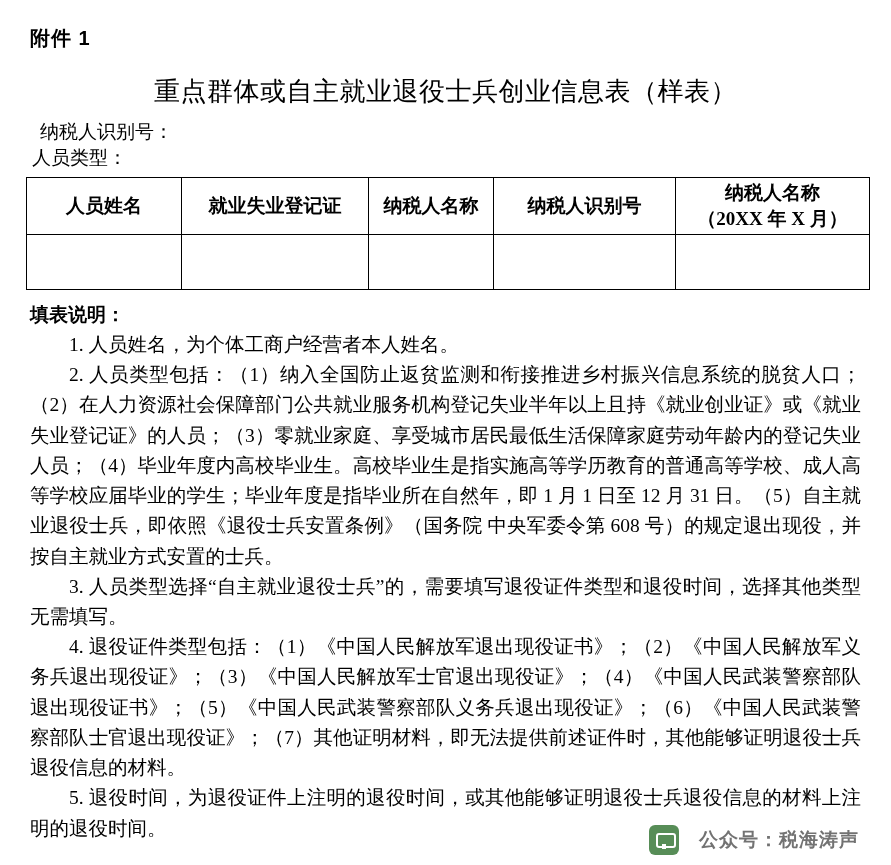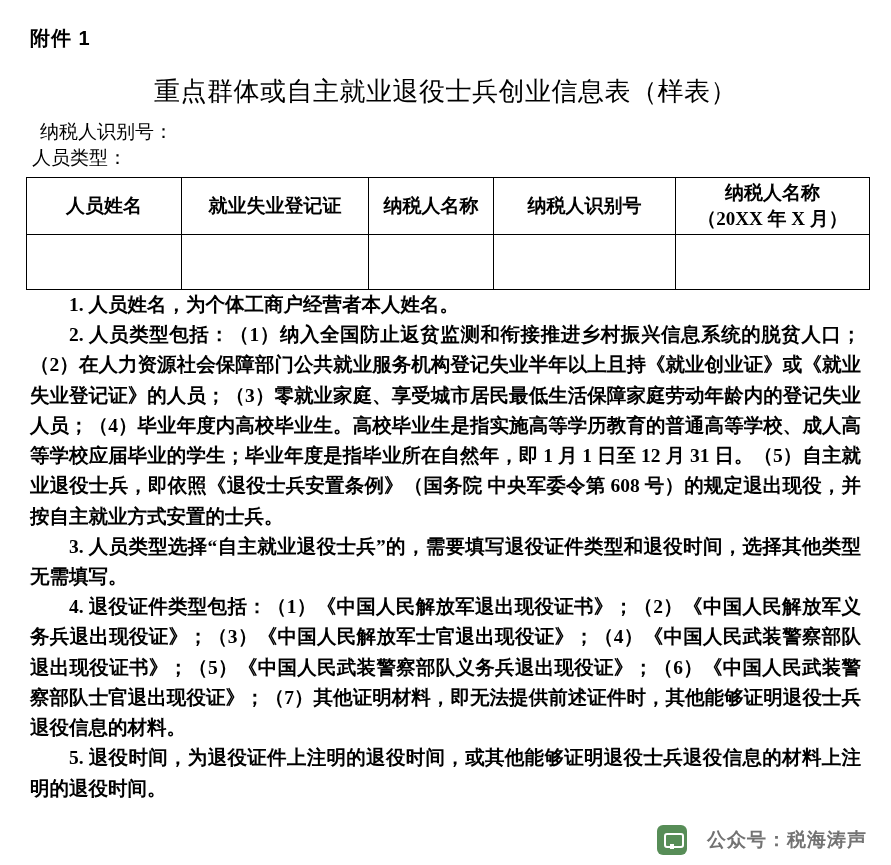--- a/index.html
+++ b/index.html
@@ -87,25 +87,24 @@
     font-size: 19px;
     margin: 12px 0 2px 4px;
   }
   .note-p {
     font-size: 19.5px;
     line-height: 1.55;
     text-align: justify;
     text-justify: inter-ideograph;
     margin: 0 4px 0 4px;
     text-indent: 2em;
-    font-weight: bold;
   }
   .watermark {
     position: absolute;
-    right: 24px;
+    right: 32px;
     bottom: 10px;
     display: flex;
     align-items: center;
     gap: 20px;
     opacity: 0.85;
   }
   .wm-icon {
     width: 30px;
     height: 30px;
     border-radius: 6px;
@@ -171,20 +170,21 @@
       <tr>
         <td class="col-1"></td>
         <td class="col-2"></td>
         <td class="col-3"></td>
         <td class="col-4"></td>
         <td class="col-5"></td>
       </tr>
     </tbody>
   </table>
 
+  <div class="notes-title">填表说明：</div>
 
   <p class="note-p">1. 人员姓名，为个体工商户经营者本人姓名。</p>
   <p class="note-p">2. 人员类型包括：（1）纳入全国防止返贫监测和衔接推进乡村振兴信息系统的脱贫人口；（2）在人力资源社会保障部门公共就业服务机构登记失业半年以上且持《就业创业证》或《就业失业登记证》的人员；（3）零就业家庭、享受城市居民最低生活保障家庭劳动年龄内的登记失业人员；（4）毕业年度内高校毕业生。高校毕业生是指实施高等学历教育的普通高等学校、成人高等学校应届毕业的学生；毕业年度是指毕业所在自然年，即 1 月 1 日至 12 月 31 日。（5）自主就业退役士兵，即依照《退役士兵安置条例》（国务院 中央军委令第 608 号）的规定退出现役，并按自主就业方式安置的士兵。</p>
   <p class="note-p">3. 人员类型选择“自主就业退役士兵”的，需要填写退役证件类型和退役时间，选择其他类型无需填写。</p>
   <p class="note-p">4. 退役证件类型包括：（1）《中国人民解放军退出现役证书》；（2）《中国人民解放军义务兵退出现役证》；（3）《中国人民解放军士官退出现役证》；（4）《中国人民武装警察部队退出现役证书》；（5）《中国人民武装警察部队义务兵退出现役证》；（6）《中国人民武装警察部队士官退出现役证》；（7）其他证明材料，即无法提供前述证件时，其他能够证明退役士兵退役信息的材料。</p>
   <p class="note-p">5. 退役时间，为退役证件上注明的退役时间，或其他能够证明退役士兵退役信息的材料上注明的退役时间。</p>
 
   <div class="watermark">
     <div class="wm-icon"></div>
     <div class="wm-text">公众号：税海涛声</div>

